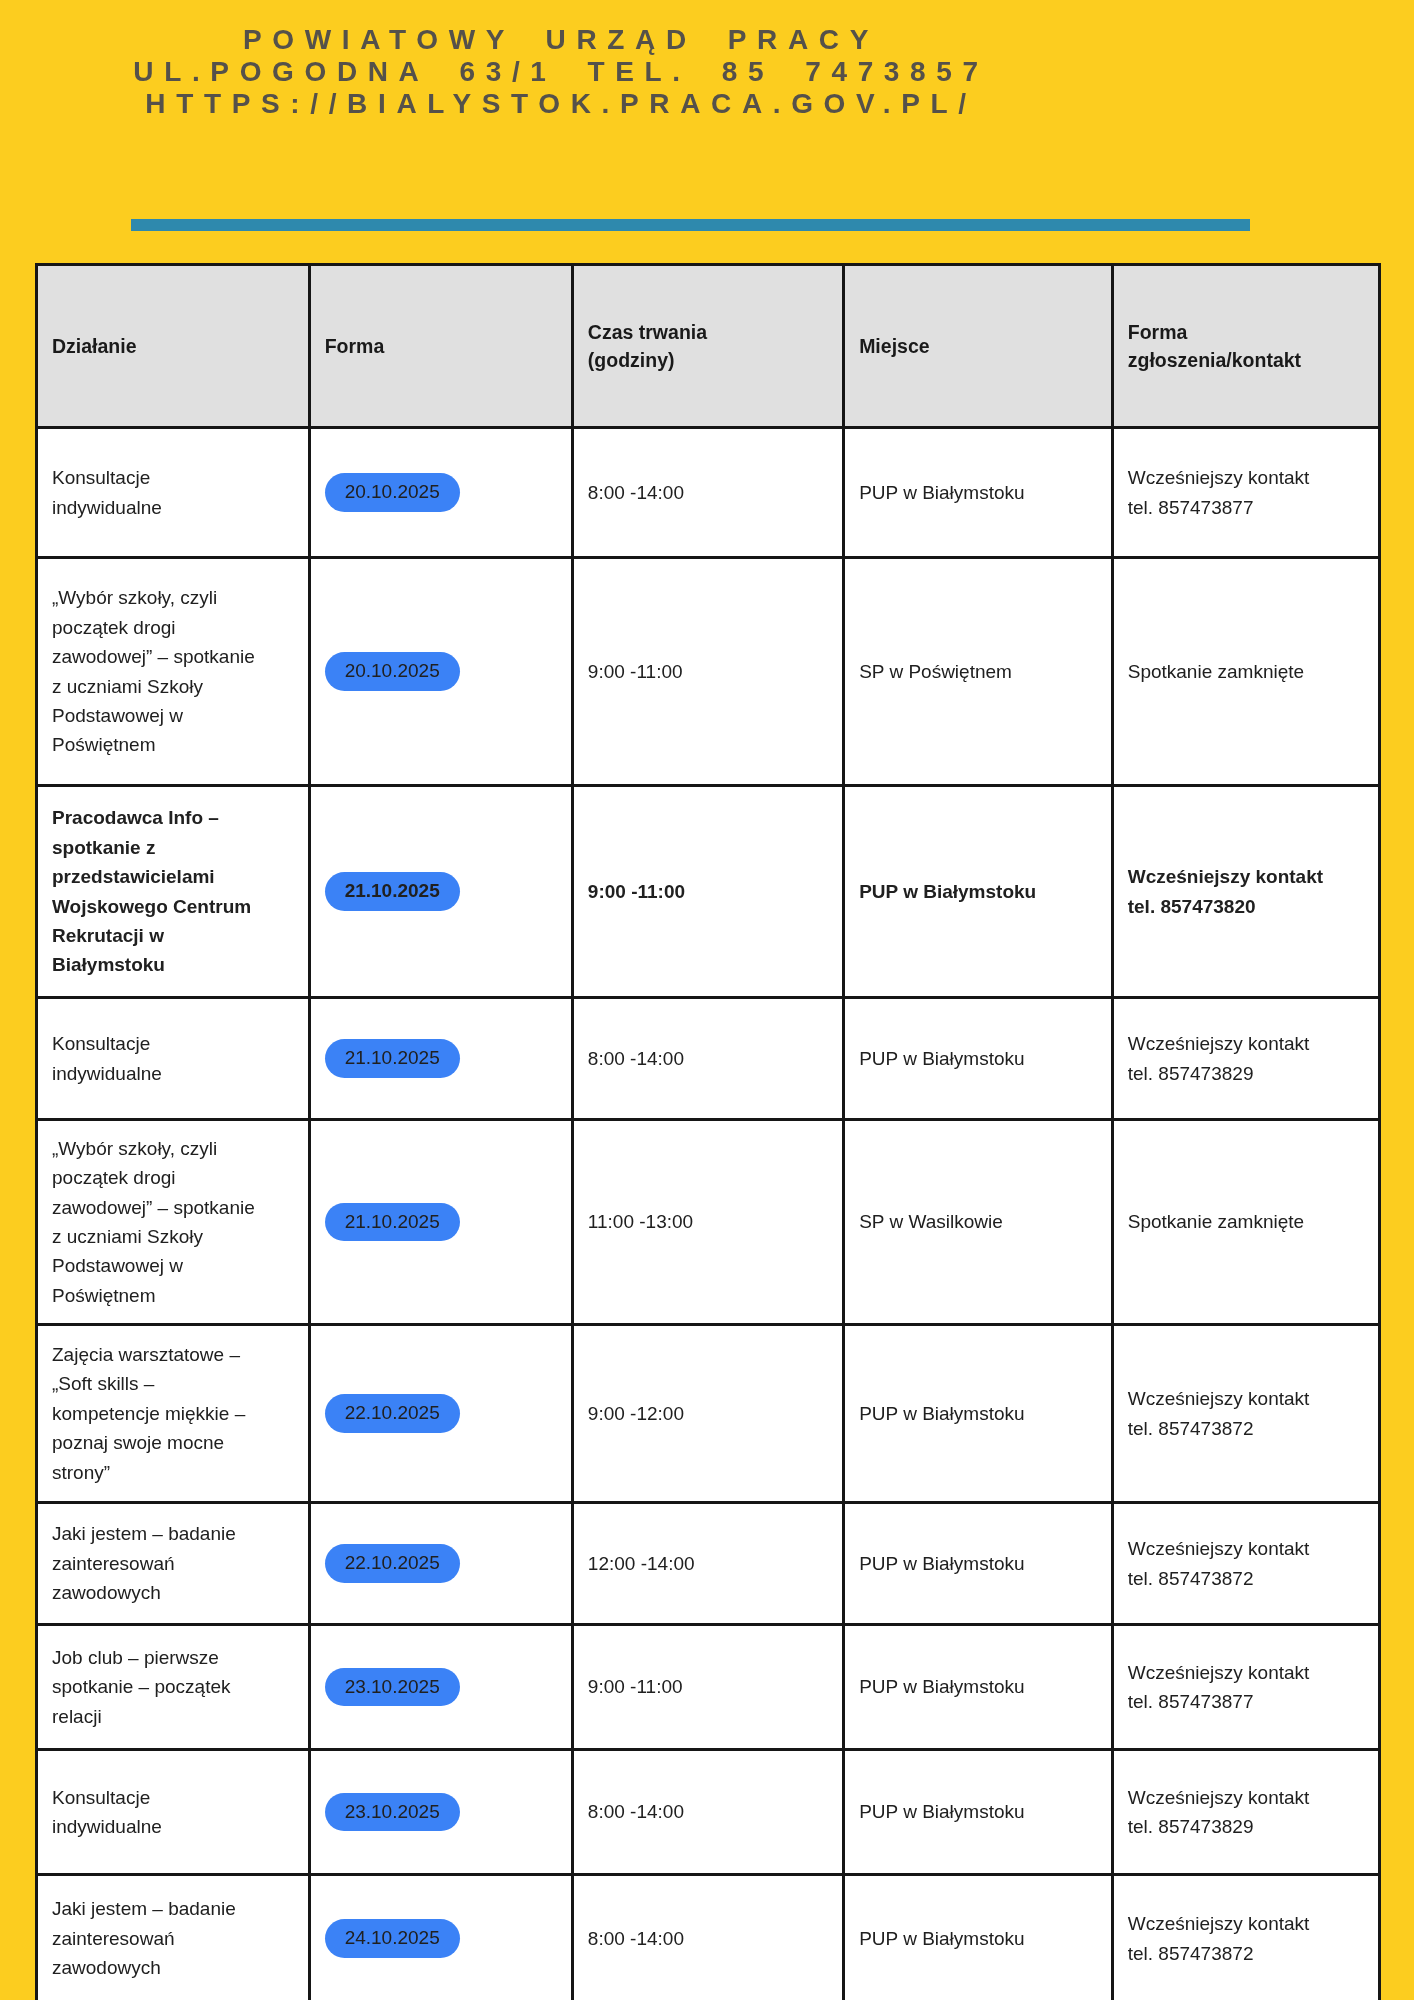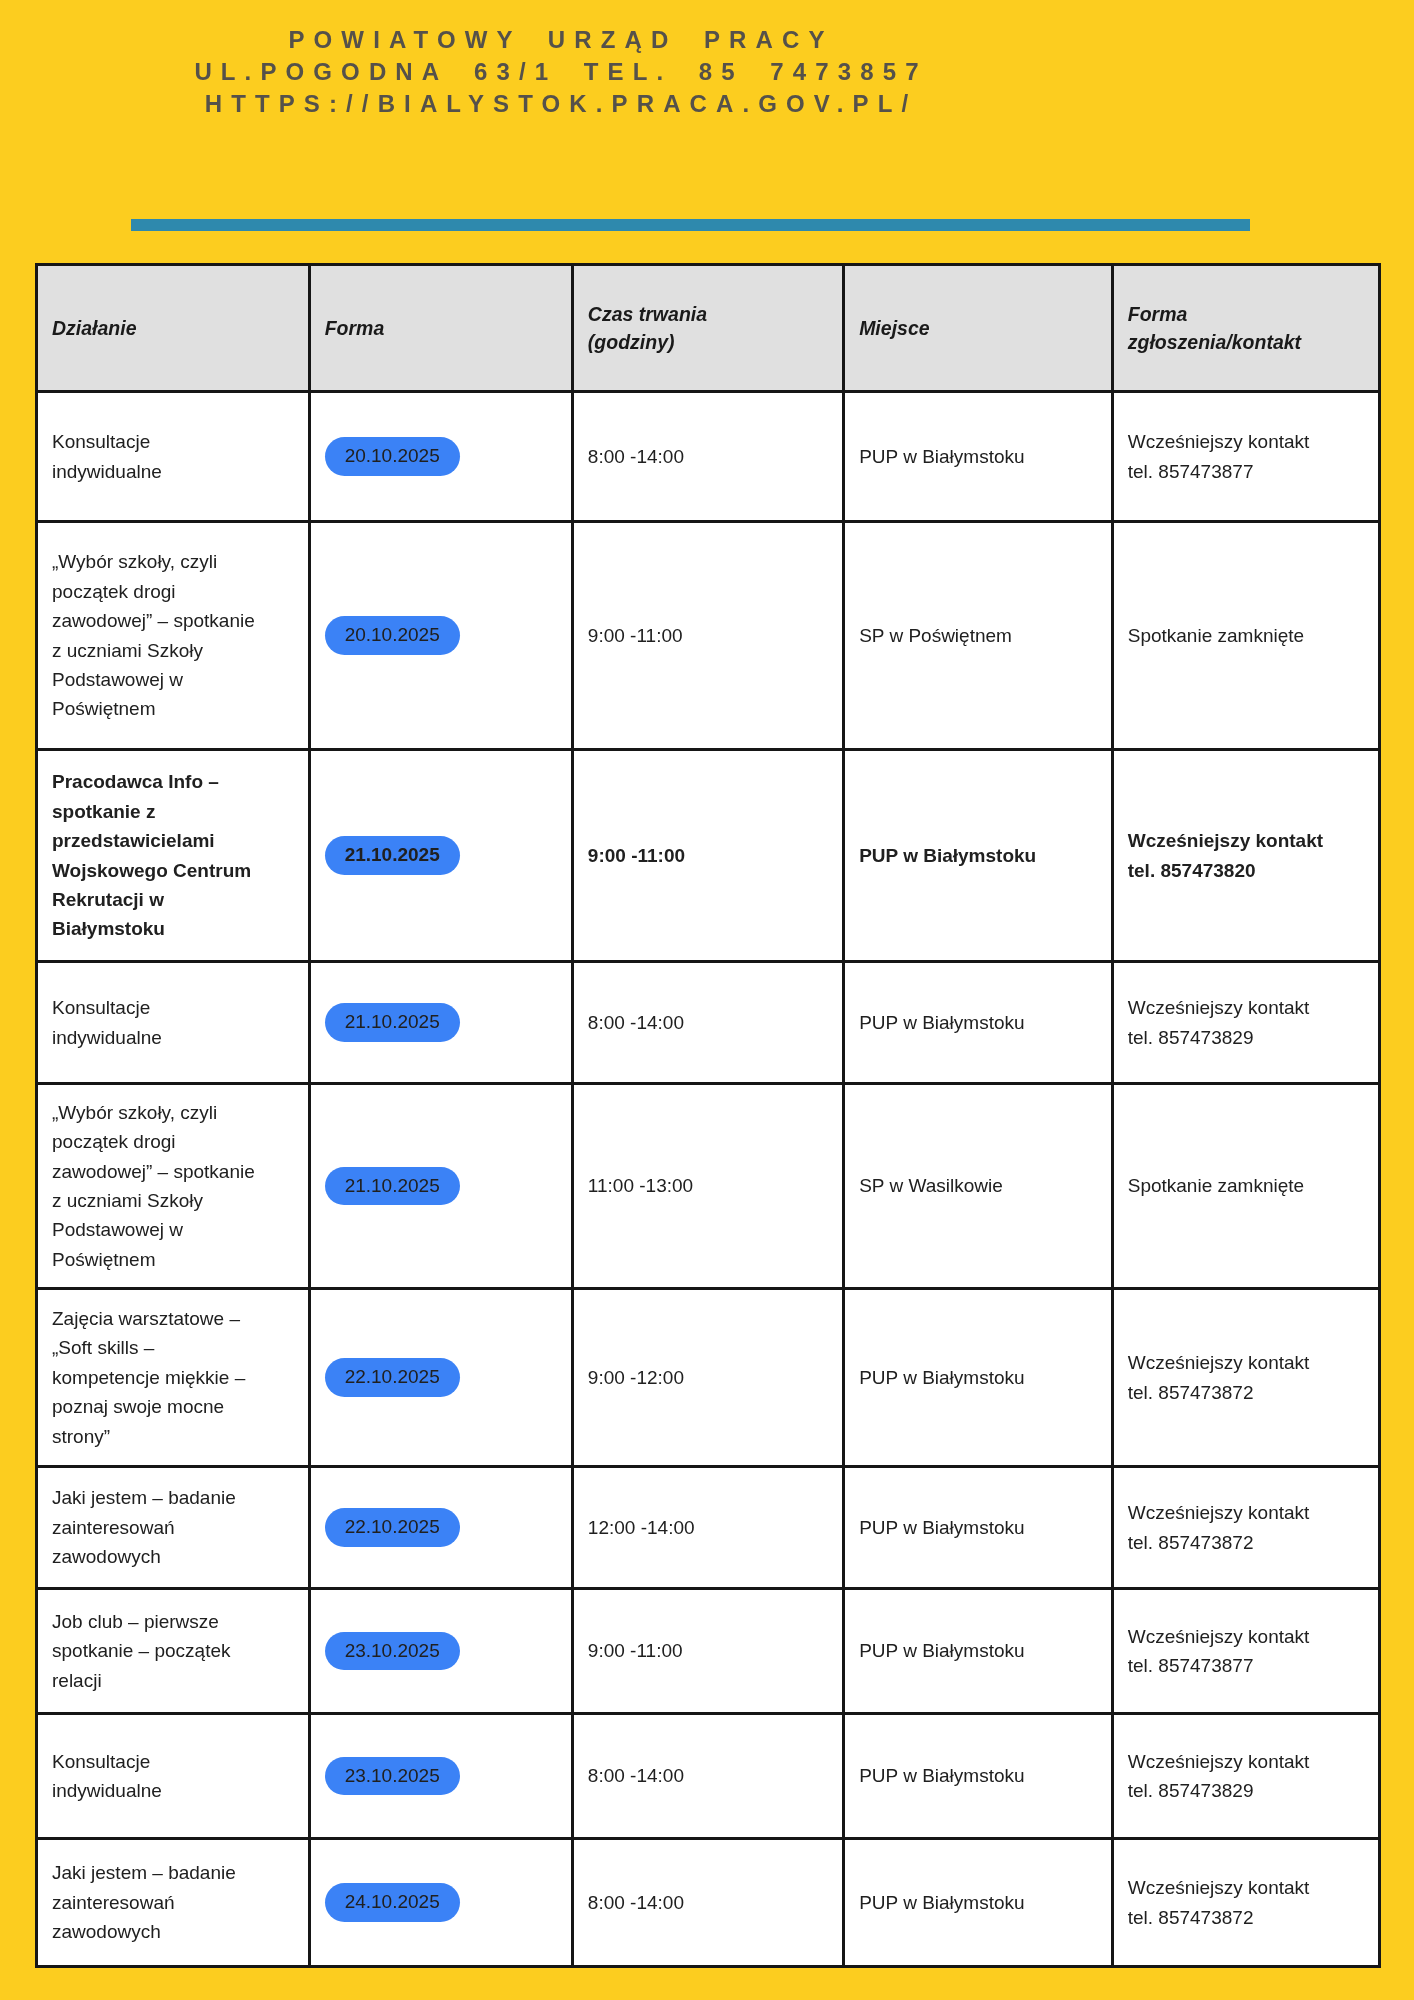--- a/index.html
+++ b/index.html
@@ -10,21 +10,21 @@
     position:relative;
     overflow:hidden;
   }
   .page-header{
     position:absolute;
     top:24px;left:0;
     width:1122px;
     text-align:center;
     color:#55514A;
     font-weight:700;
-    font-size:24px;
+    font-size:28px;
     letter-spacing:0.38em;
     word-spacing:0.45em;
     line-height:32px;
   }
   .page-header .hline{white-space:nowrap;}
   .divider-bar{
     position:absolute;
     left:131px;top:219px;
     width:1119px;height:12px;
     background:#2E89AD;
@@ -53,21 +53,21 @@
     font-weight:700;
     font-size:19.5px;
     color:#1A1A1A;
     line-height:1.45;
   }
   .events-table col.c1{width:20.3%;}
   .events-table col.c2{width:19.6%;}
   .events-table col.c3{width:20.2%;}
   .events-table col.c4{width:20.0%;}
   .events-table col.c5{width:19.9%;}
-  thead tr{height:127px;font-style:italic;}
+  thead tr{height:163px;}
   tbody tr:nth-child(1){height:130px;}
   tbody tr:nth-child(2){height:228px;}
   tbody tr:nth-child(3){height:212px;font-weight:bold;}
   tbody tr:nth-child(4){height:122px;}
   tbody tr:nth-child(5){height:205px;}
   tbody tr:nth-child(6){height:178px;padding-left:40px;}
   tbody tr:nth-child(7){height:122px;}
   tbody tr:nth-child(8){height:125px;margin-top:27px;}
   tbody tr:nth-child(9){height:125px;}
   tbody tr:nth-child(10){height:128px;}

